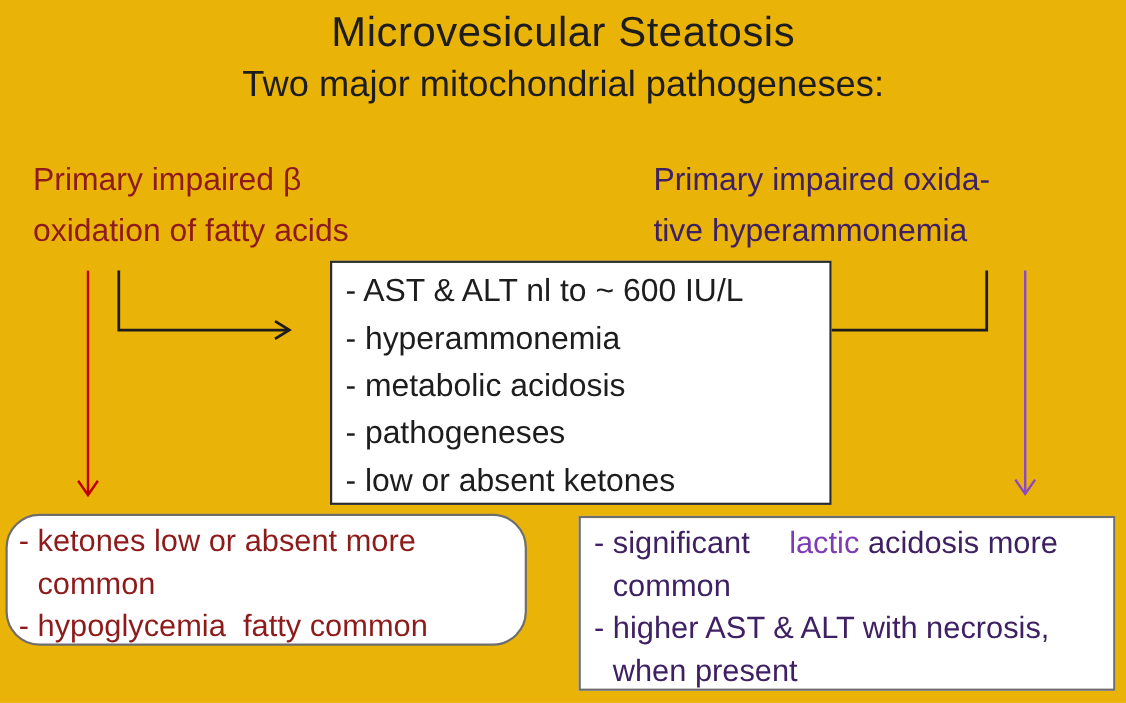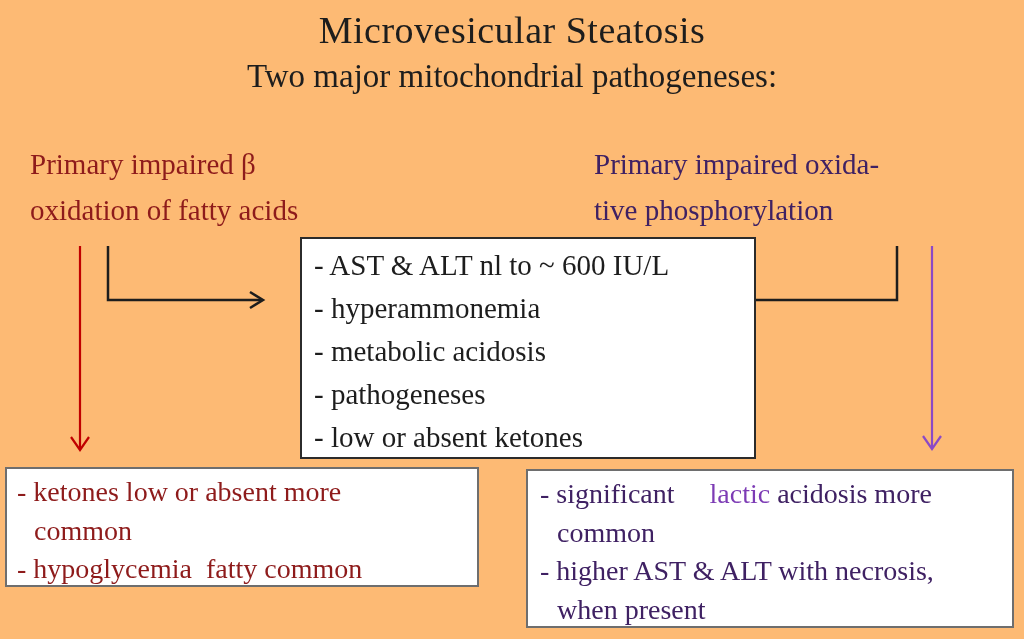--- a/index.html
+++ b/index.html
@@ -1,18 +1,18 @@
 <!DOCTYPE html>
 <html><head>
 <meta charset="utf-8">
 <style>
   html,body{margin:0;padding:0;background:#ffffff;}
   .slide{
-    position:relative;width:1024px;height:639px;background:#fdba74;overflow:hidden;
-    font-family:Liberation Serif, serif;color:#1d1d1d;
+    position:relative;width:1024px;height:639px;background:#eab308;overflow:hidden;
+    font-family:Liberation Sans, sans-serif;color:#1d1d1d;
   }
   .abs{position:absolute;}
   .title{
     top:6px;left:0;width:1024px;text-align:center;
     font-size:38px;line-height:48px;color:#1d1d1d;letter-spacing:0.5px;
   }
   .subtitle{
     top:54px;left:0;width:1024px;text-align:center;
     font-size:33px;line-height:44px;color:#1d1d1d;
   }
@@ -27,21 +27,21 @@
     padding:5px 0 0 12px;background:#ffffff;
   }
   .center-box .line{
     font-size:29px;line-height:43px;white-space:pre;color:#1d1d1d;
   }
   .side-box{
     box-sizing:border-box;background:#ffffff;border:2px solid #6e6e6e;
   }
   .box-left{
     left:5px;top:467px;width:474px;height:120px;
-    padding:4px 0 0 10px;color:#8e1b1b;
+    padding:4px 0 0 10px;color:#8e1b1b;border-radius:31px;
   }
   .box-right{
     left:526px;top:469px;width:488px;height:159px;
     padding:4px 0 0 12px;color:#3f2163;
   }
   .bullet{
     font-size:28px;line-height:38.5px;white-space:pre-wrap;
     padding-left:17px;text-indent:-17px;
   }
   .violet{color:#7d3cb5;margin-left:28px;}
@@ -51,21 +51,21 @@
 <body>
 
 <div class="slide">
 
   <div class="abs title">Microvesicular Steatosis</div>
   <div class="abs pathway-heading heading-left">Primary impaired β
 oxidation of fatty acids</div>
 
   <div class="abs subtitle">Two major mitochondrial pathogeneses:</div>
   <div class="abs pathway-heading heading-right">Primary impaired oxida-
-tive phosphorylation</div>
+tive hyperammonemia</div>
 
   <svg class="abs arrows" viewBox="0 0 1024 639" xmlns="http://www.w3.org/2000/svg">
     <g>
       <polyline points="80,246 80,449" fill="none" stroke-width="2.2" stroke="#c00000"></polyline>
       <polyline points="71,437 80,450 89,437" fill="none" stroke-width="2.2" stroke="#c00000"></polyline>
     </g>
     <g>
       <polyline points="108,246 108,300 262,300" fill="none" stroke-width="2.5" stroke="#1d1d1d"></polyline>
       <polyline points="250,292 263,300 250,308" fill="none" stroke-width="2.5" stroke="#1d1d1d"></polyline>
     </g>

